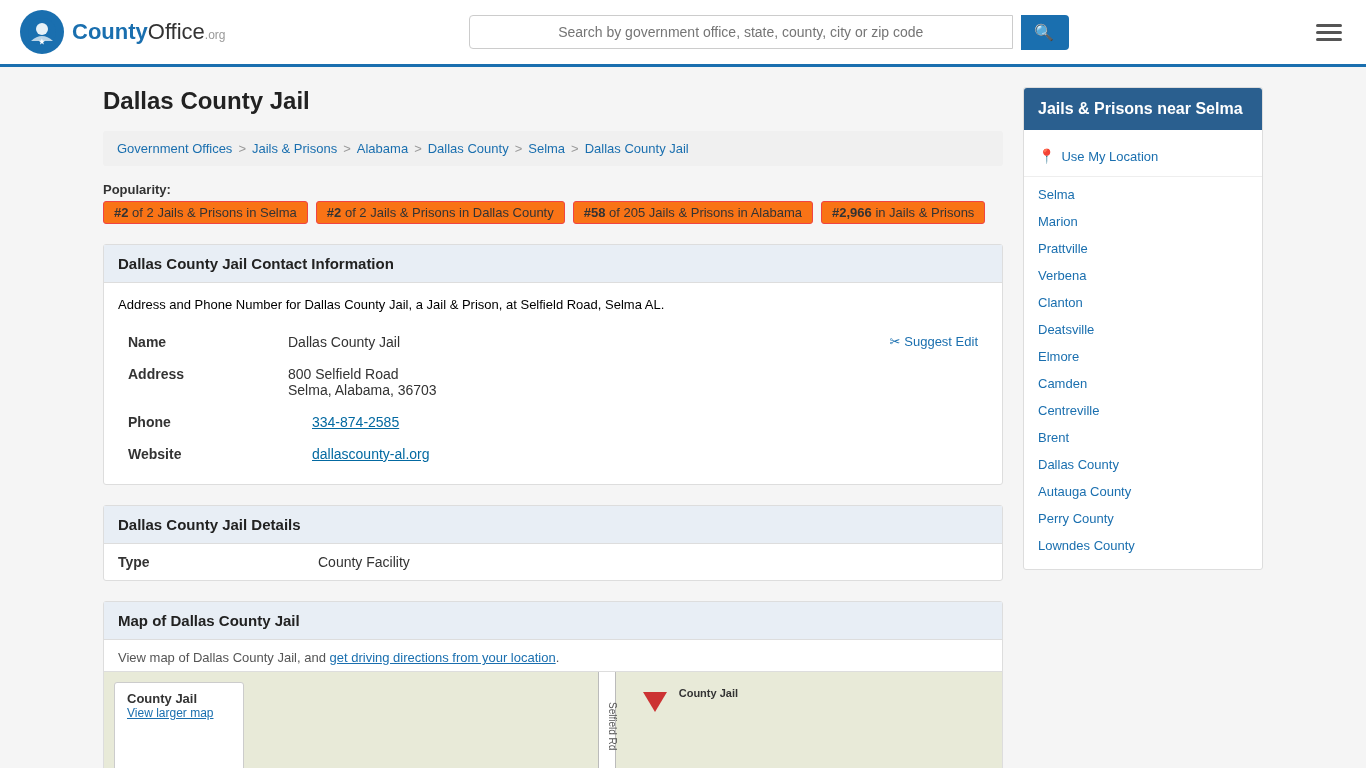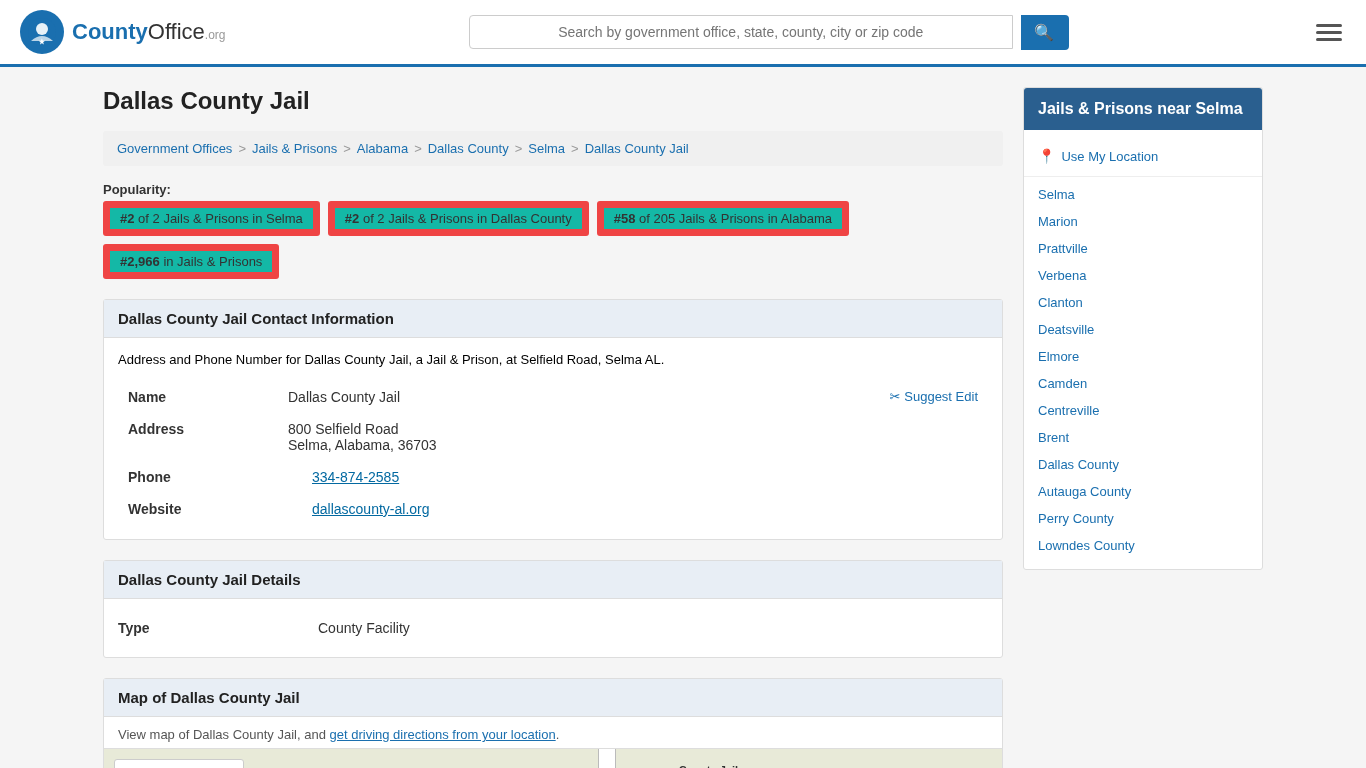--- a/index.html
+++ b/index.html
@@ -129,22 +129,22 @@
       font-weight: bold;
       color: #333;
     }
     .popularity .items {
       display: flex;
       flex-wrap: wrap;
       gap: 8px;
       margin-top: 4px;
     }
     .pop-item {
-      background: #14b8a6;
-      border: 7px solid #ef4444;
+      background: #f97316;
+      border: 1px solid #ef4444;
       padding: 3px 10px;
       border-radius: 3px;
       color: #333;
     }
     .pop-item strong { color: #333; }
 
     
     .section-box {
       border: 1px solid #ddd;
       margin-bottom: 20px;
@@ -202,21 +202,21 @@
       text-decoration: underline;
       margin-left: 24px;
     }
 
     
     .details-table {
       width: 100%;
       border-collapse: collapse;
     }
     .details-table tr td {
-      padding: 21px 14px;
+      padding: 10px 14px;
       border-bottom: 1px solid #eee;
       vertical-align: top;
     }
     .details-table tr:last-child td { border-bottom: none; }
     .details-table tr td:first-child {
       font-weight: bold;
       color: #333;
       width: 200px;
     }
 

